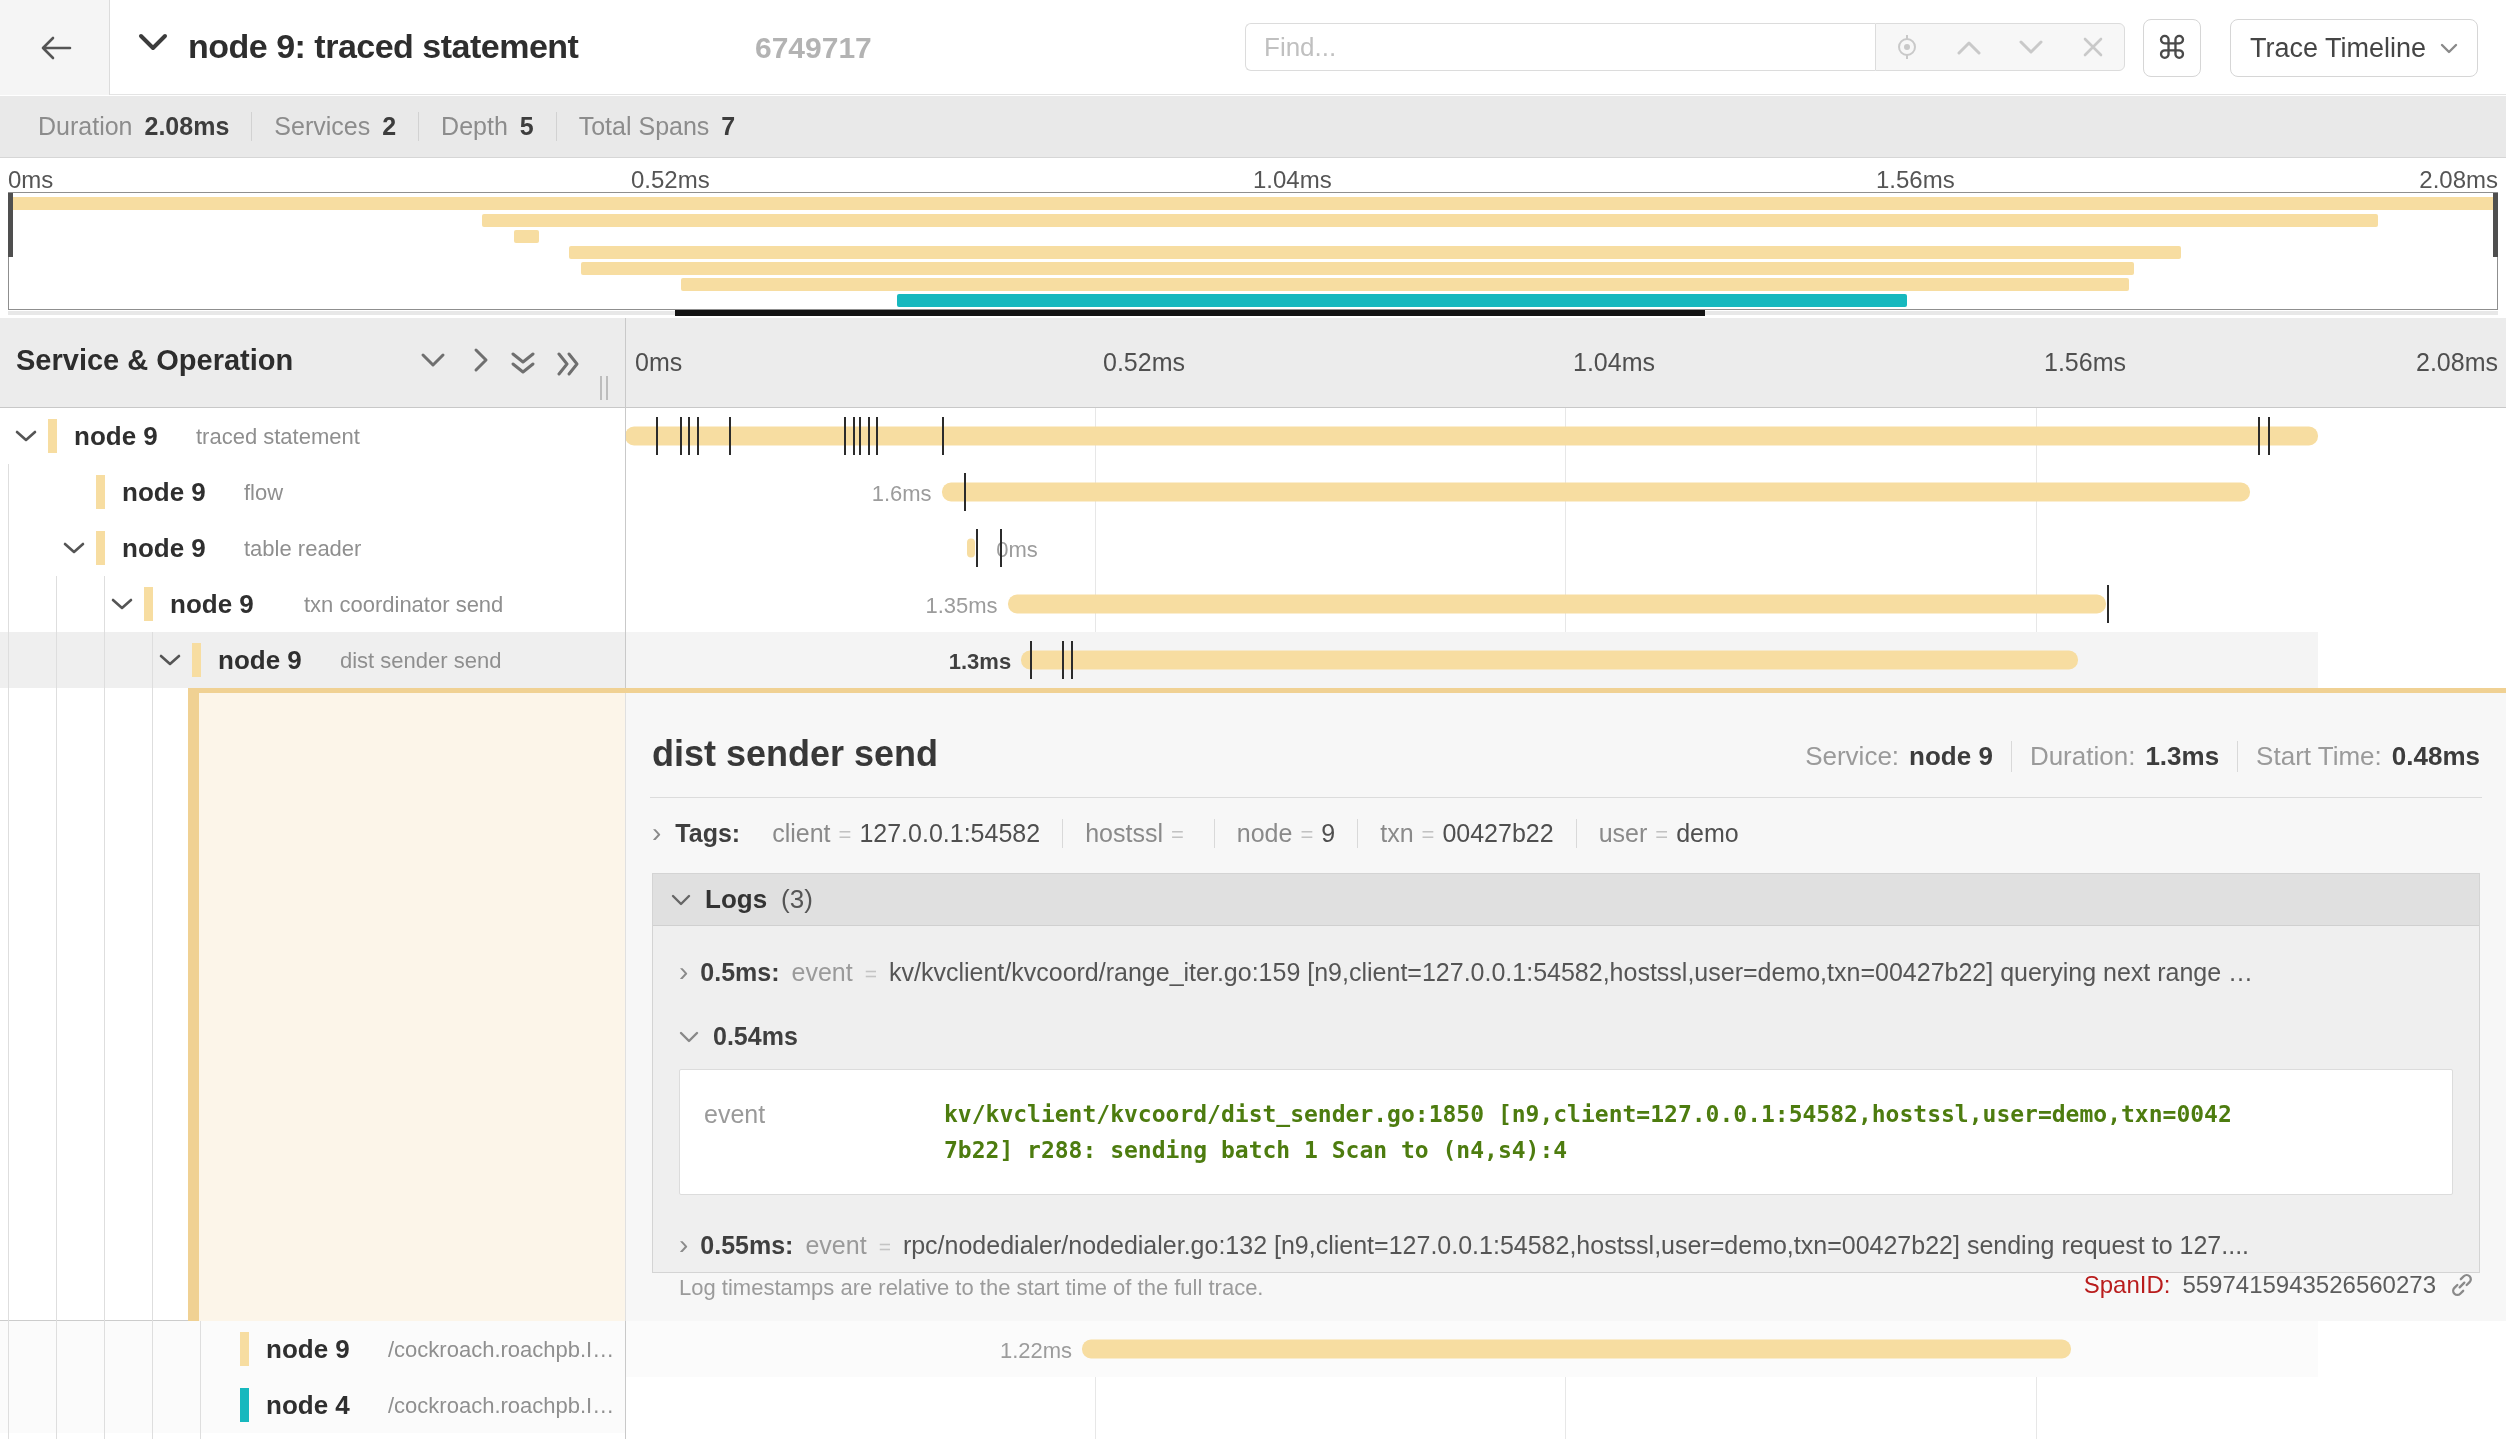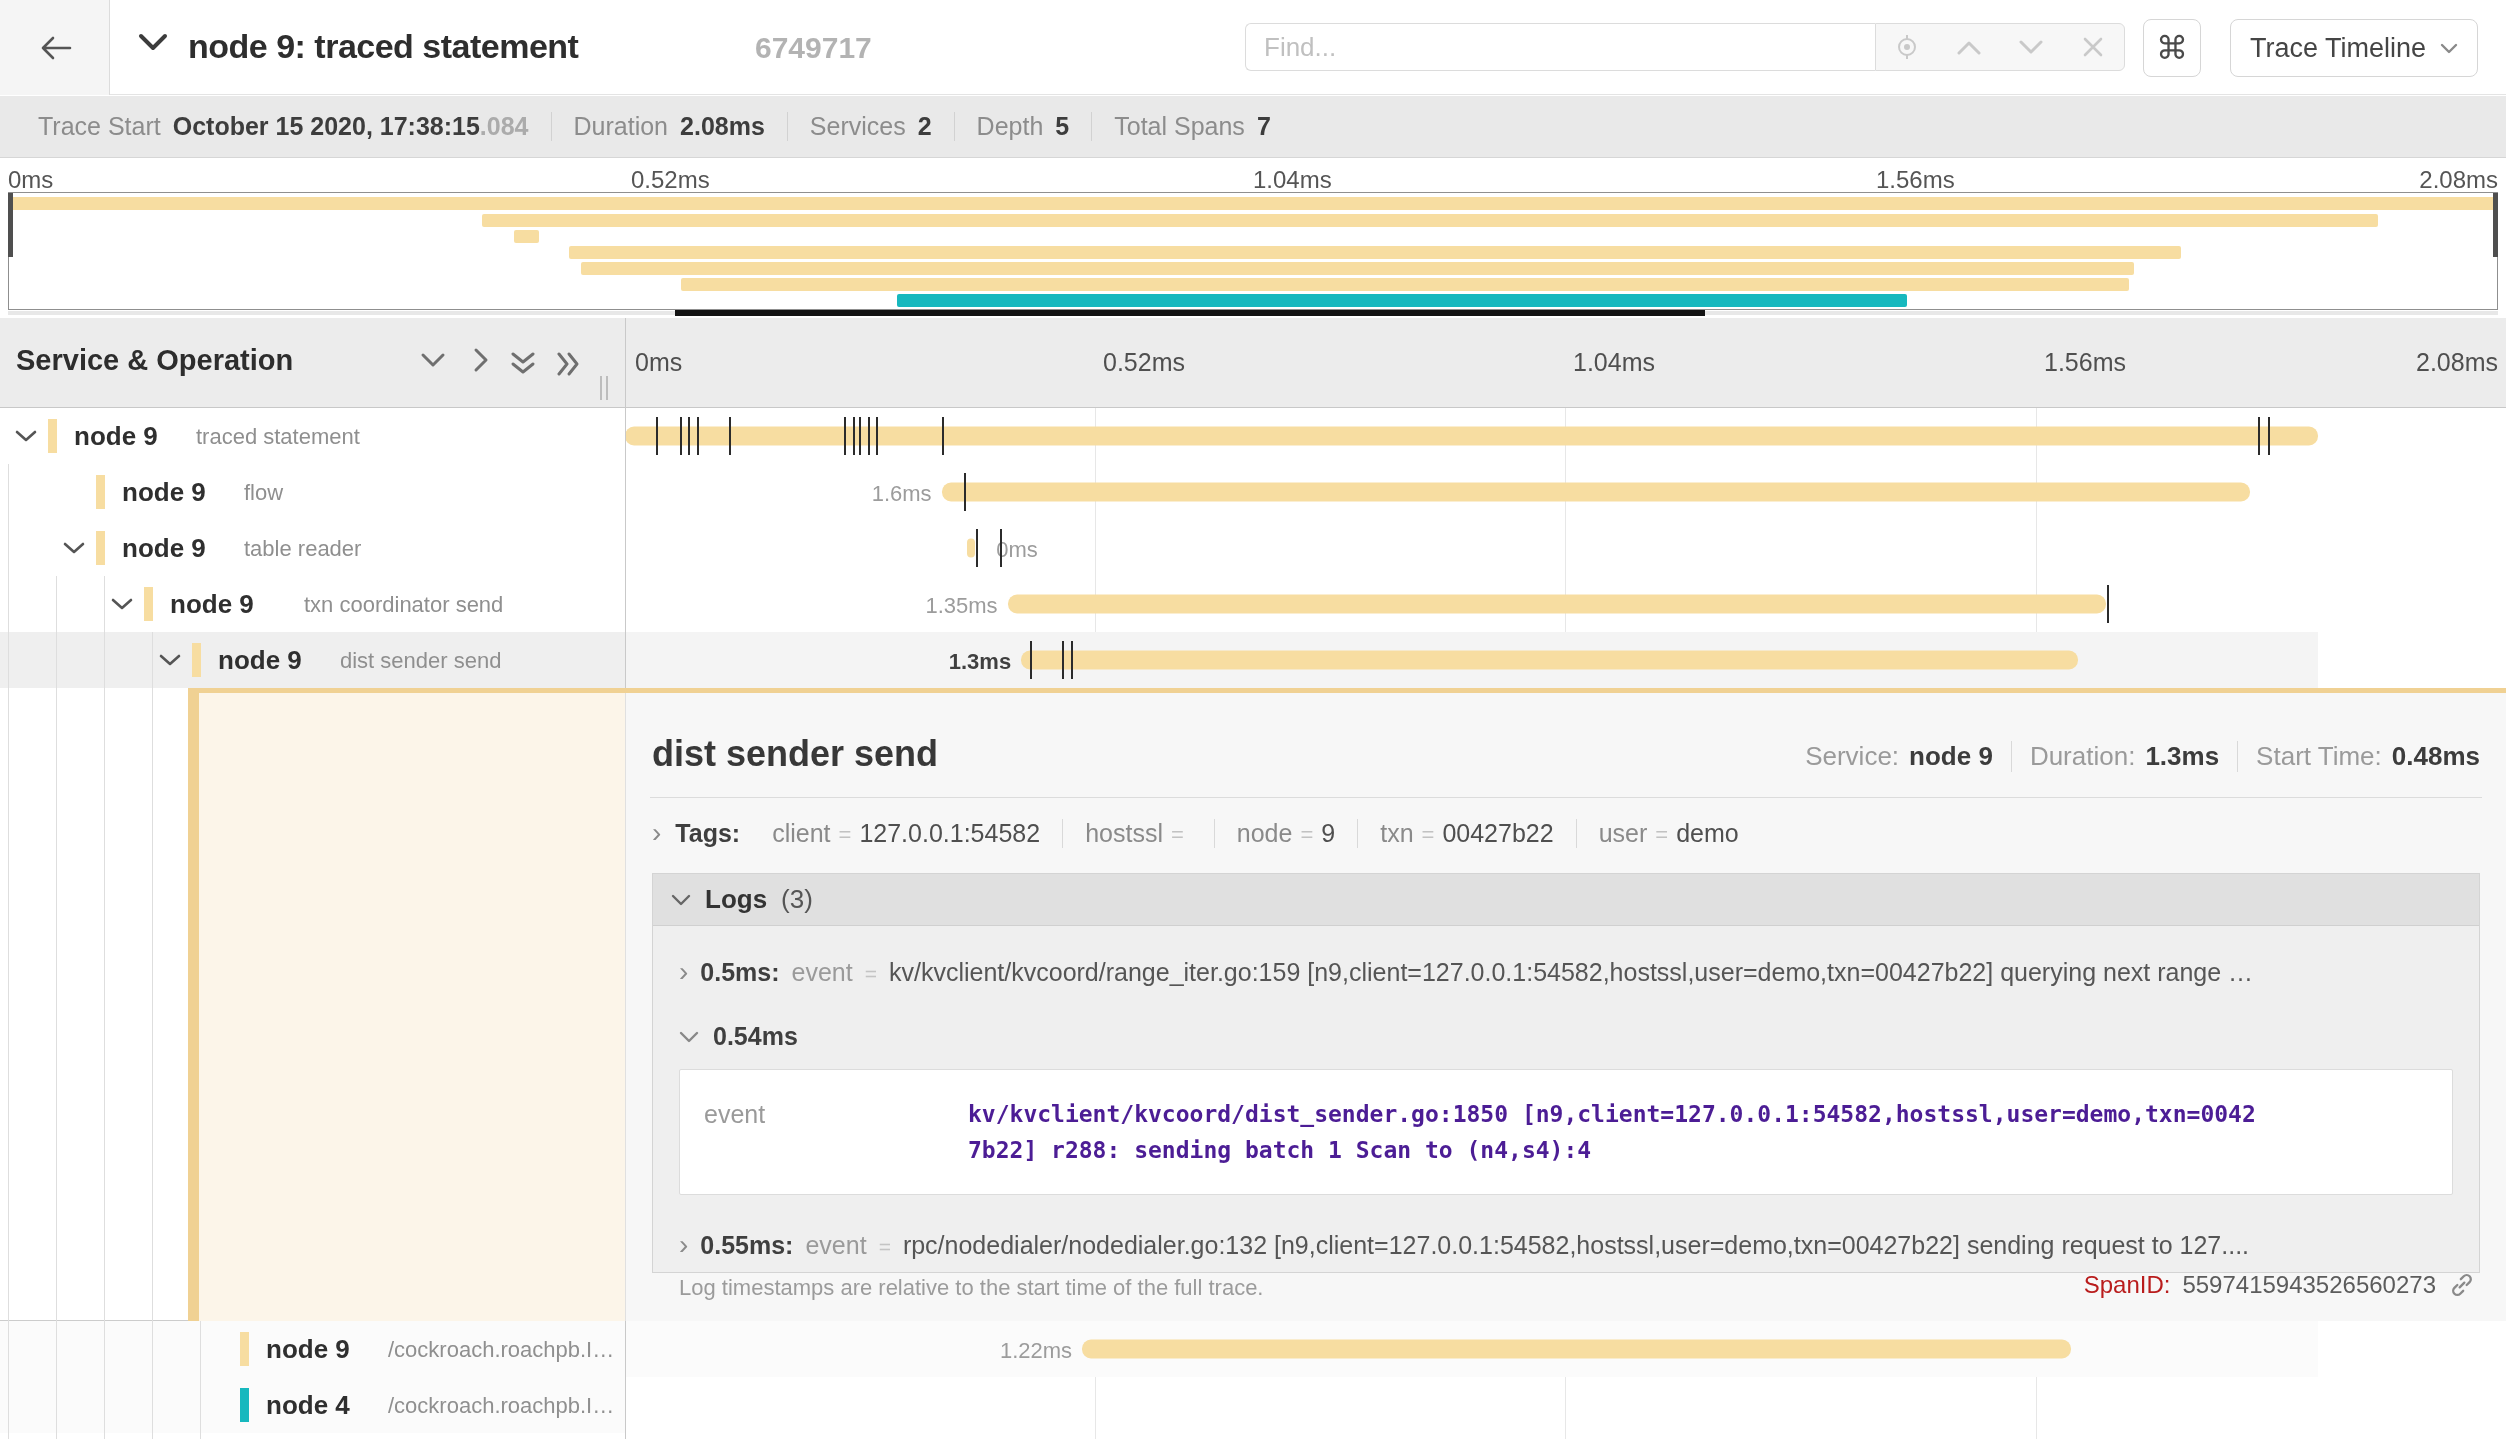--- a/index.html
+++ b/index.html
@@ -96,21 +96,21 @@
   .logs-body { position:relative; padding:30px 26px 0 26px; font-size:25px; color:#555; }
   .logrow { display:flex; align-items:baseline; gap:12px; white-space:nowrap; overflow:hidden; cursor:pointer; }
   .logrow .chevr { color:#8a8a8a; font-size:28px; flex:none; }
   .logrow .ltime { font-weight:700; color:#3f3f3f; flex:none; }
   .logrow .lkey { color:#9a9a9a; flex:none; }
   .logrow .leq { color:#c4c4c4; font-size:21px; flex:none; }
   .logrow .lmsg { color:#555; overflow:hidden; text-overflow:ellipsis; }
   .log-exp-head { display:flex; align-items:center; gap:14px; margin:34px 0 18px 0; font-size:25px; font-weight:700; color:#3f3f3f; cursor:pointer; }
   .log-exp-box { background:#fff; border:1px solid #dcdcdc; border-radius:2px; padding:26px 24px; display:flex; }
   .log-exp-box .fname { width:240px; flex:none; color:#9a9a9a; font-size:25px; padding-top:4px; }
-  .log-exp-box .mono { font-family:"DejaVu Sans Mono", monospace; font-size:23px; font-weight:700; color:#4c1d95; max-width:1300px; word-break:break-all; line-height:36px;margin-left:24px; }
+  .log-exp-box .mono { font-family:"DejaVu Sans Mono", monospace; font-size:23px; font-weight:700; color:#4d7c0f; max-width:1300px; word-break:break-all; line-height:36px; }
   .log-note { margin-top:14px; padding-bottom:24px; font-size:22px; color:#9b9b9b; }
   .spanid { position:absolute; right:30px; top:578px; display:flex; align-items:center; gap:12px; font-size:24px; }
   .spanid .l { color:#b91c1c; }
   .spanid .v { color:#5c5c5c; }
 
   .chevsvg { display:block; }
   .rot-r { transform:rotate(-90deg); }
 </style>
 </head>
 <body>
@@ -164,24 +164,20 @@
       <span class="vchev">
         <svg class="chevsvg" width="18" height="11" viewBox="0 0 18 11">
             <polyline points="2,2 9,9 16,2" fill="none" stroke="currentColor" stroke-width="2.4" stroke-linecap="round" stroke-linejoin="round"></polyline>
           </svg>
       </span>
     </div>
   </div>
 
   <div class="infobar">
     <div class="item">
-      <span class="lbl">Trace Start</span>
-      <span class="val"><span>October 15 2020, 17:38:15</span><span class="dim">.084</span></span>
-    </div>
-    <div class="item">
       <span class="lbl">Duration</span>
         <span class="val">2.08ms</span>
     </div>
     <div class="item">
       <span class="lbl">Services</span>
         <span class="val">2</span>
     </div>
     <div class="item">
       <span class="lbl">Depth</span>
         <span class="val">5</span>

